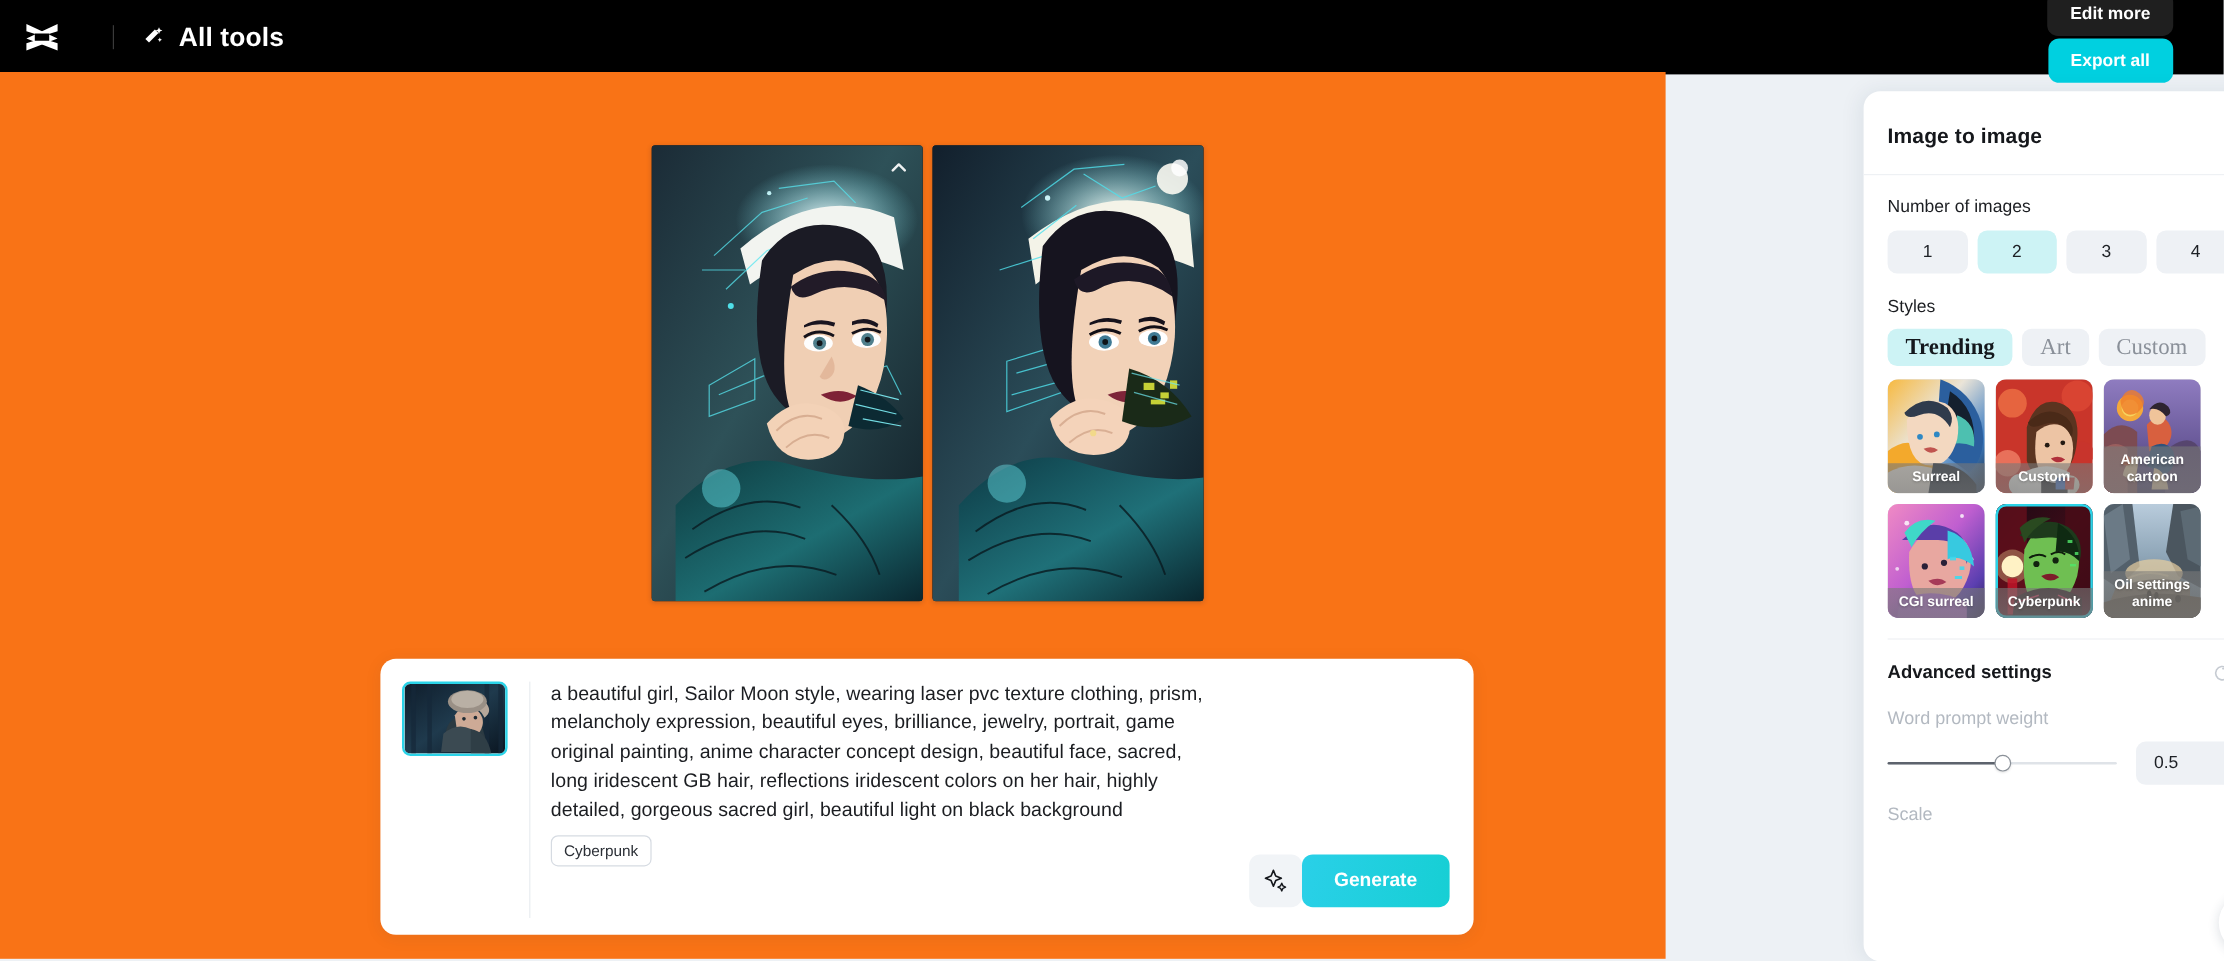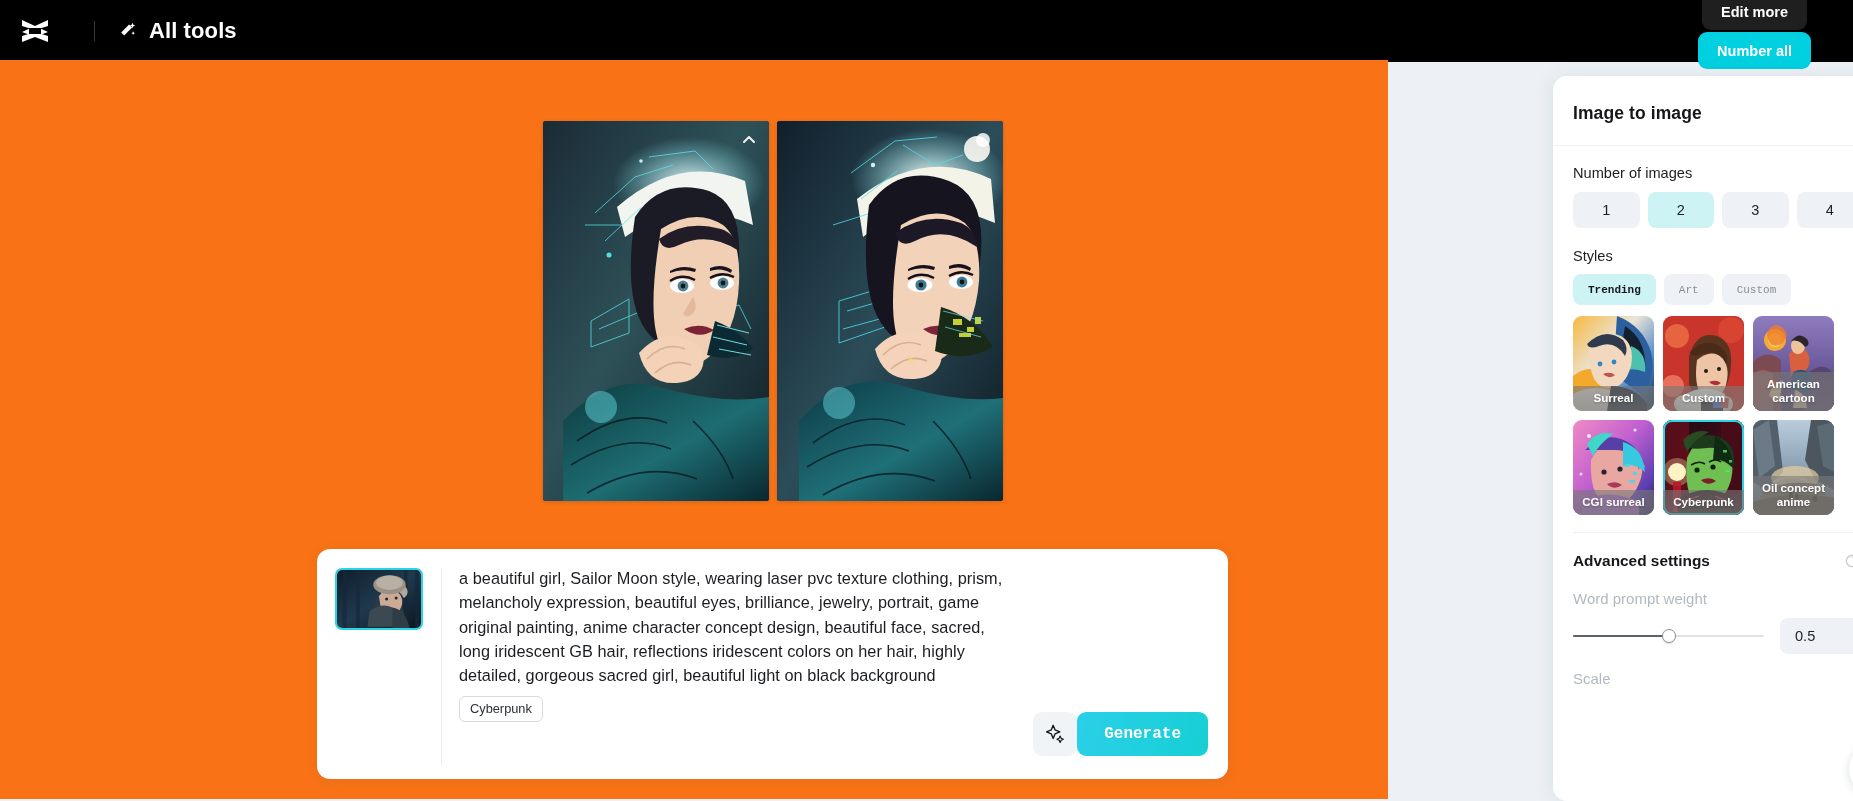--- a/index.html
+++ b/index.html
@@ -116,21 +116,21 @@
     align-self: flex-start;
     border: 1px solid #d6dbe2;
     border-radius: 6px;
     padding: 4px 10px 5px;
     font-size: 12.8px; color: #2b2f36;
     background: #fff;
     cursor: pointer;
   }
   .prompt-actions {
     position: absolute; right: 20px; bottom: 23px;
-    display: flex; align-items: center;  font-family: Liberation Mono, monospace;
+    display: flex; align-items: center; 
   }
   .magic-btn {
     width: 44px; height: 44px;
     border-radius: 9px;
     background: #f1f4f7;
     border: none; cursor: pointer;
     display: flex; align-items: center; justify-content: center;
   }
   .btn-generate {
     height: 44px; padding: 0 27px;
@@ -171,22 +171,22 @@
     cursor: pointer; border: none; font-family: inherit;
   }
   .num-chip.sel { background: #cdf3f5; }
 
   .styles-label { font-size: 14.6px; color: #1b1d21; margin-top: 20px; margin-bottom: 10px; }
   .style-tabs { display: flex; gap: 8px; }
   .style-tab {
     height: 31px; padding: 0 15px;
     border-radius: 8px;
     background: #eef1f5; color: #8a9099;
-    font-size: 11px; display: flex; align-items: center;
-    cursor: pointer; border: none; font-family: Liberation Mono, monospace;
+    font-size: 19px; display: flex; align-items: center;
+    cursor: pointer; border: none; font-family: Liberation Serif, serif;
   }
   .style-tab.sel { background: #cdf3f5; color: #14181d; font-weight: 600; }
 
   .style-grid {
     display: grid;
     grid-template-columns: repeat(3, 81px);
     gap: 9px;
     margin-top: 11px;
   }
   .style-cell {
@@ -266,21 +266,21 @@
   <div class="alltools">
     <svg class="wand-icon" viewBox="0 0 24 24">
       <path d="M14.5 4.2 l3.6 3.6 L8.6 17.4 l-3.6 -3.6 Z" fill="#ffffff"></path>
       <path d="M18.6 2.0 l1.0 2.4 l2.4 1.0 l-2.4 1.0 l-1.0 2.4 l-1.0 -2.4 l-2.4 -1.0 l2.4 -1.0 Z" fill="#ffffff"></path>
       <path d="M19.4 12.4 l.65 1.5 l1.5 .65 l-1.5 .65 l-.65 1.5 l-.65 -1.5 l-1.5 -.65 l1.5 -.65 Z" fill="#ffffff"></path>
     </svg>
     <span class="alltools-label">All tools</span>
   </div>
   <div class="topbar-right">
     <button class="btn-editmore">Edit more</button>
-    <button class="btn-exportall">Number all</button>
+    <button class="btn-exportall">Export all</button>
   </div>
 </div>
 
 <div class="canvas">
 
   <div class="results">
 
     <div class="result-card">
       <svg class="result-art" viewBox="0 0 226 380" preserveAspectRatio="xMidYMid slice">
         <defs>
@@ -674,21 +674,21 @@
           <ellipse cx="42" cy="58" rx="24" ry="12" fill="#e8cfa0" opacity=".7"></ellipse>
           <path d="M10 70 q30 -12 62 -4 l0 29 l-72 0 Z" fill="#7a6e5e"></path>
           <path d="M0 82 q36 -12 81 -4 l0 17 l-81 0 Z" fill="#5e5345"></path>
           <g fill="#3a3228">
             <ellipse cx="38" cy="76" rx="2" ry="4"></ellipse>
               <ellipse cx="44" cy="77" rx="1.8" ry="3.6"></ellipse>
             <ellipse cx="62" cy="79" rx="2.4" ry="3"></ellipse>
           </g>
           <path d="M20 62 q16 -8 34 -2" stroke="#f0dcb0" stroke-width="1.6" fill="none" opacity=".6"></path>
         </svg>
-        <div class="style-caption">Oil concept anime</div>
+        <div class="style-caption">Oil settings anime</div>
       </div>
 
     </div>
 
     <div class="adv-hr"></div>
 
     <div class="adv-head">
       <span class="adv-title">Advanced settings</span>
       <button class="reset-btn">
         <svg width="18" height="18" viewBox="0 0 20 20">

